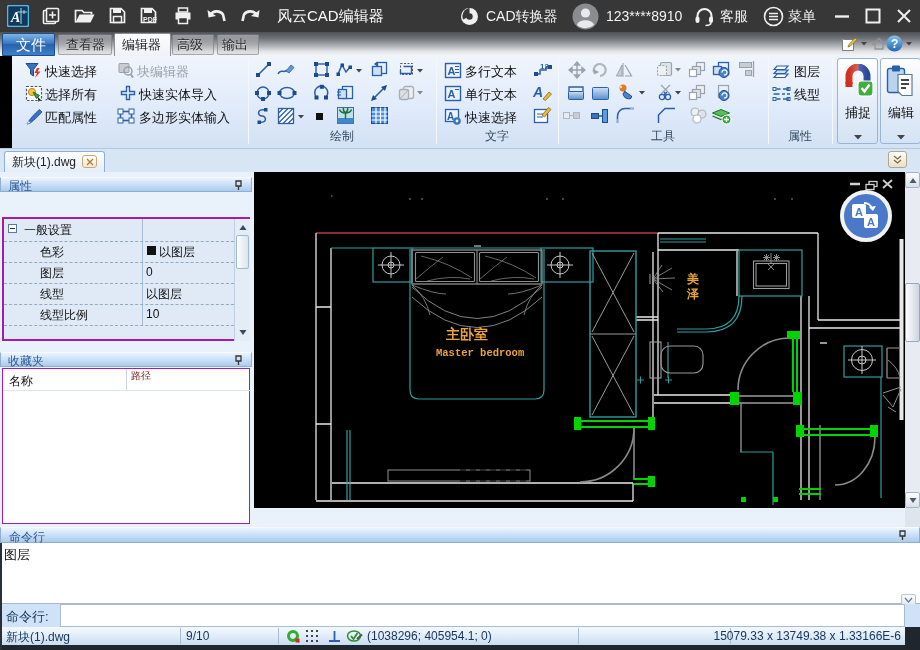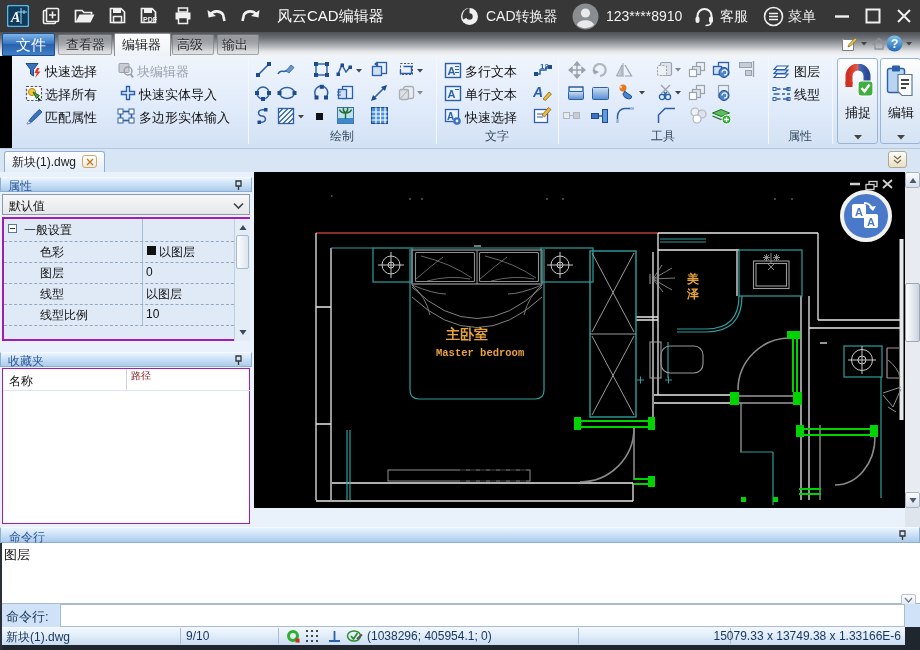--- a/index.html
+++ b/index.html
@@ -472,26 +472,20 @@
       <path d="M2 2 L5.5 5 L9 2 M2 6 L5.5 9 L9 6" fill="none" stroke="#7a6a3a" stroke-width="1.2"></path>
     </svg>
 </div>
 
 <div class="abs" id="main">
 
  <div class="abs hdr" style="left:0;top:5px;width:252px;height:15px">
       <span style="position:absolute;left:7px;top:0px">属性</span>
   <svg style="position:absolute;right:8px;top:2px" width="9" height="11">
         <path d="M2 1 h5 v5 h-5 z M4.5 6 v4" fill="none" stroke="#333" stroke-width="1.3"></path>
-      </svg>
-    </div>
- <div class="abs" style="left:2px;top:22px;width:248px;height:21px;background:linear-gradient(#f7f7f8,#e7e8ea);border:1px solid #8a9aac">
-      <span style="position:absolute;left:6px;top:3px;font-size:12px;color:#111">默认值</span>
-  <svg style="position:absolute;right:5px;top:7px" width="11" height="8">
-        <path d="M1 1.5 L5.5 6 L10 1.5" fill="none" stroke="#444" stroke-width="1.6"></path>
       </svg>
     </div>
  <div class="abs" style="left:2px;top:45px;width:248px;height:124px;background:#e0eaf7;border:2px solid #a21caf">
   <div class="abs" style="left:138px;top:0;width:1px;height:107px;background:#a8bed6"></div>
   <div class="abs" style="left:4px;top:5px;width:9px;height:9px;background:#fff;border:1px solid #5a7a9a"></div>
   <div class="abs" style="left:6px;top:9px;width:5px;height:1px;background:#333"></div>
   <span class="abs" style="left:20px;top:3px;font-size:12px;color:#111">一般设置</span>
   <span class="abs" style="left:36px;top:25px;font-size:12px;color:#111">色彩</span>
   <div class="abs" style="left:143px;top:27px;width:9px;height:9px;background:#111"></div>
   <span class="abs" style="left:155px;top:25px;font-size:12px;color:#111">以图层</span>

